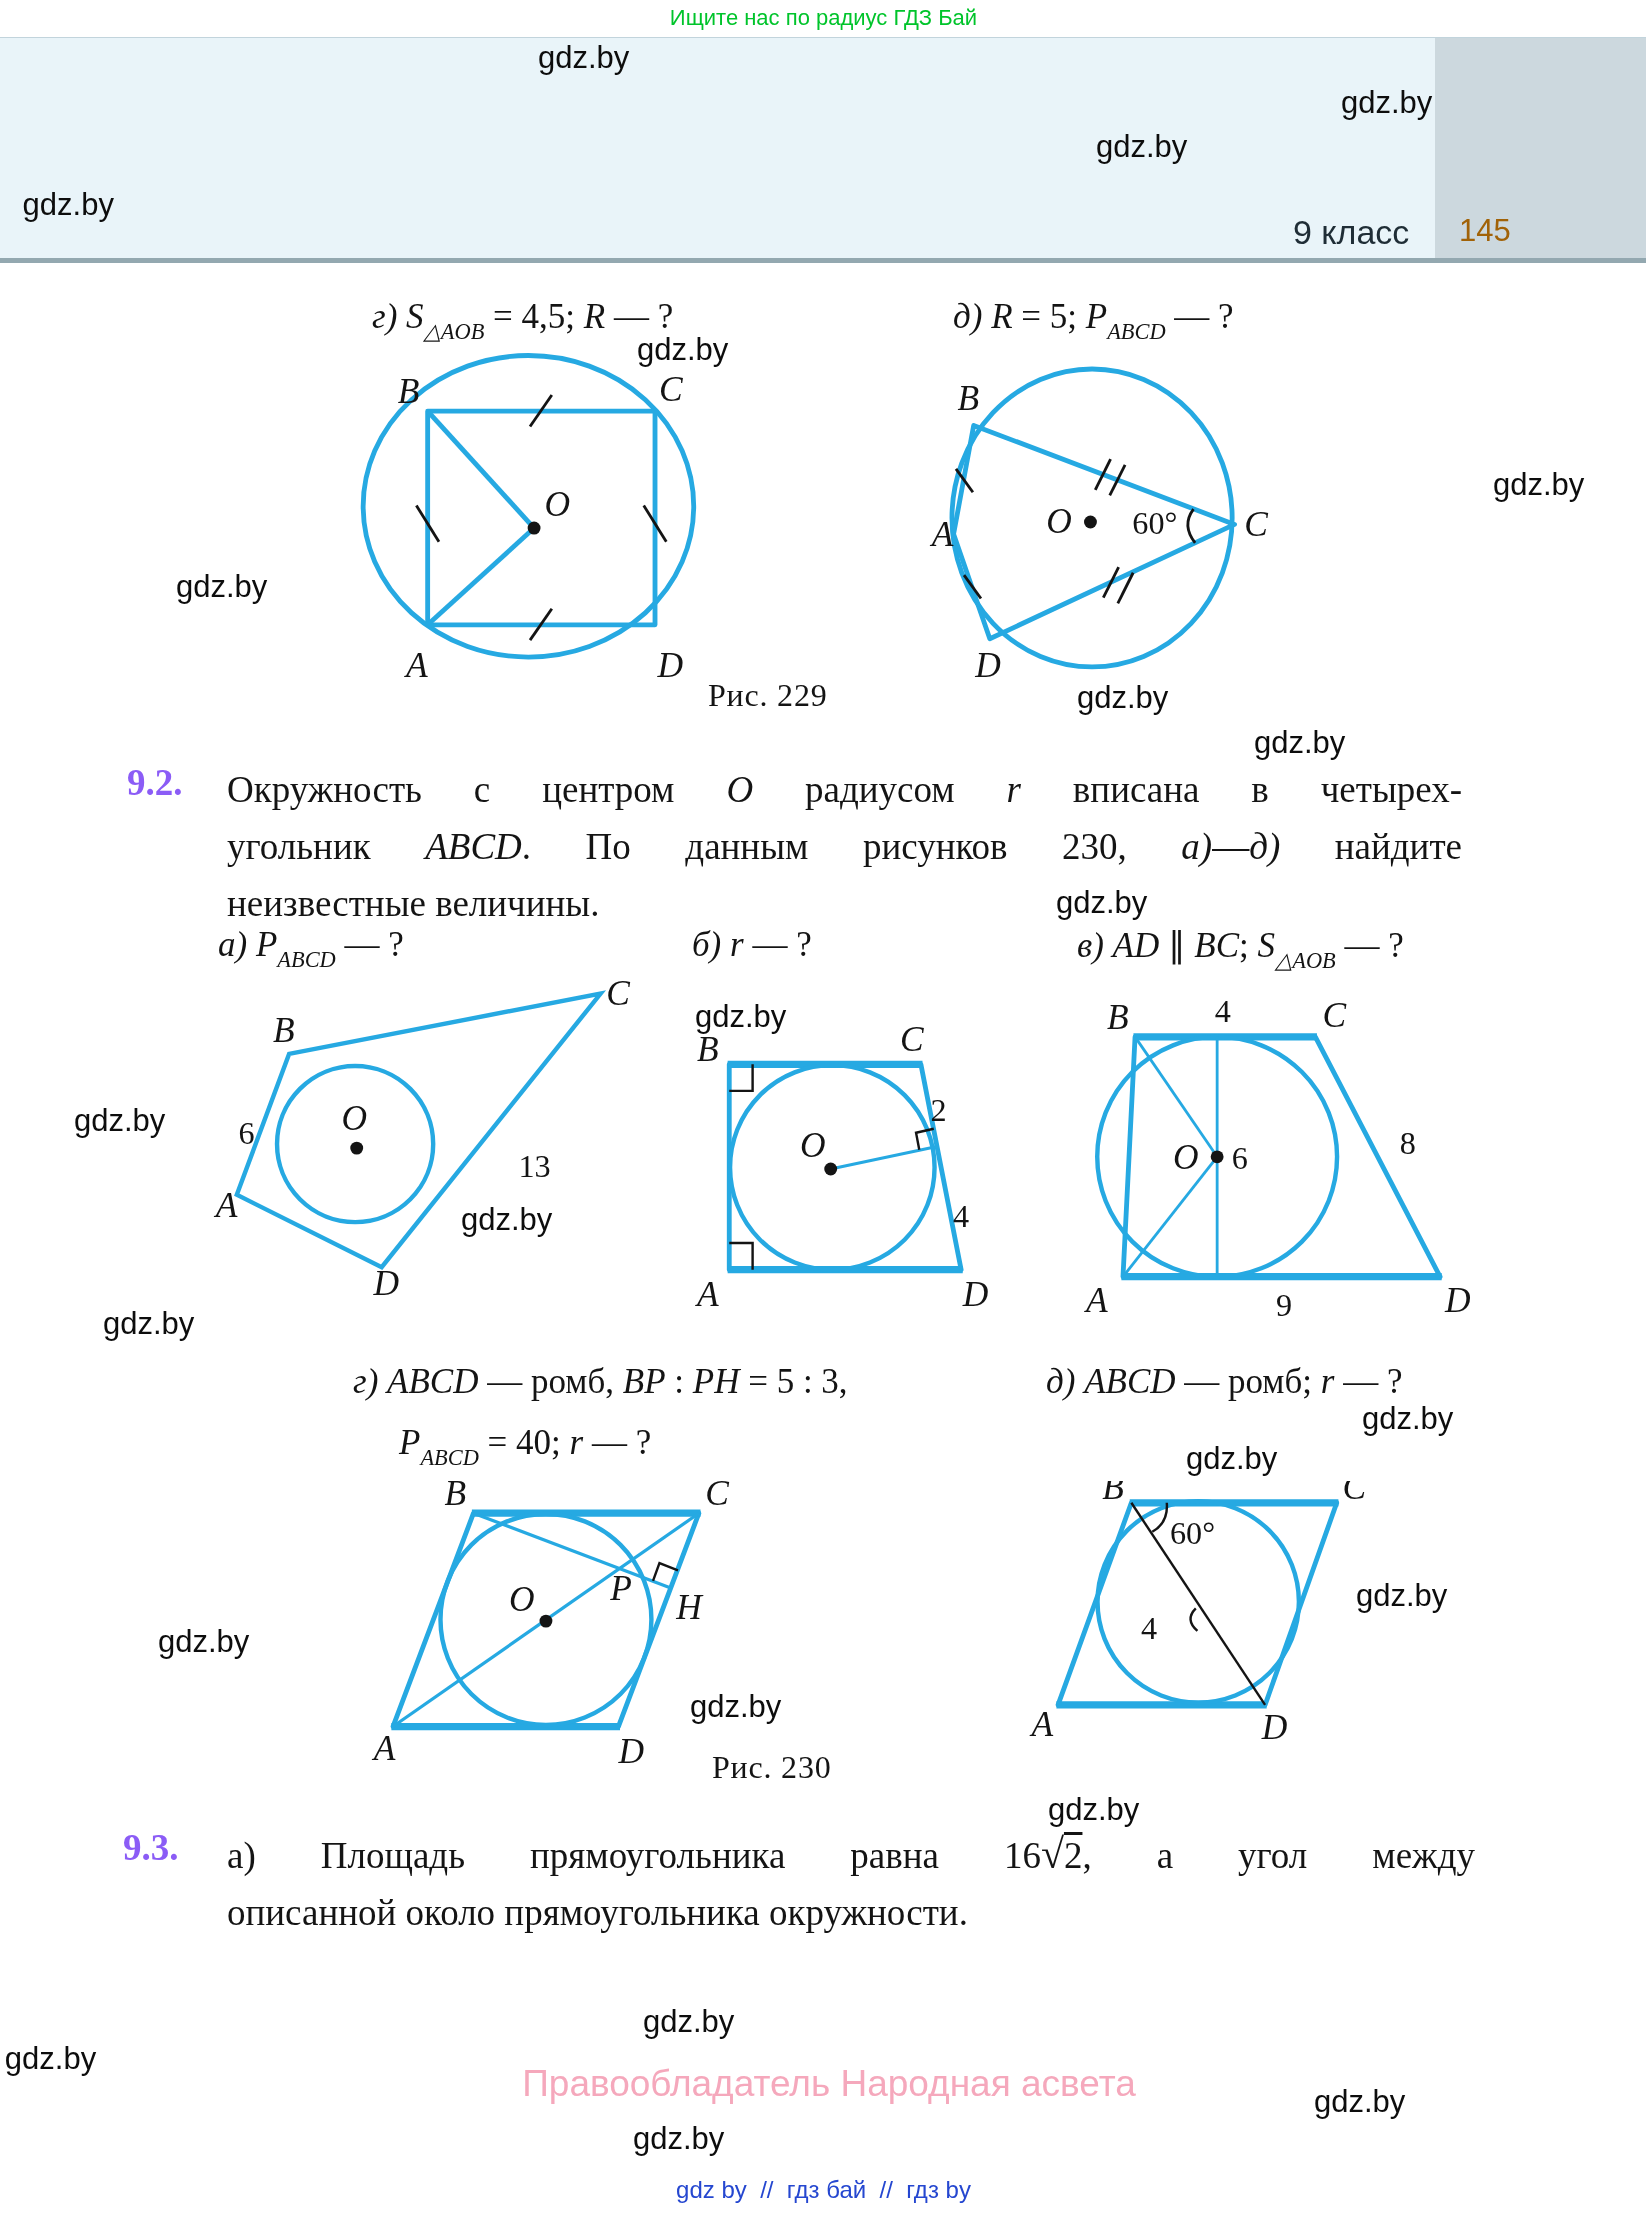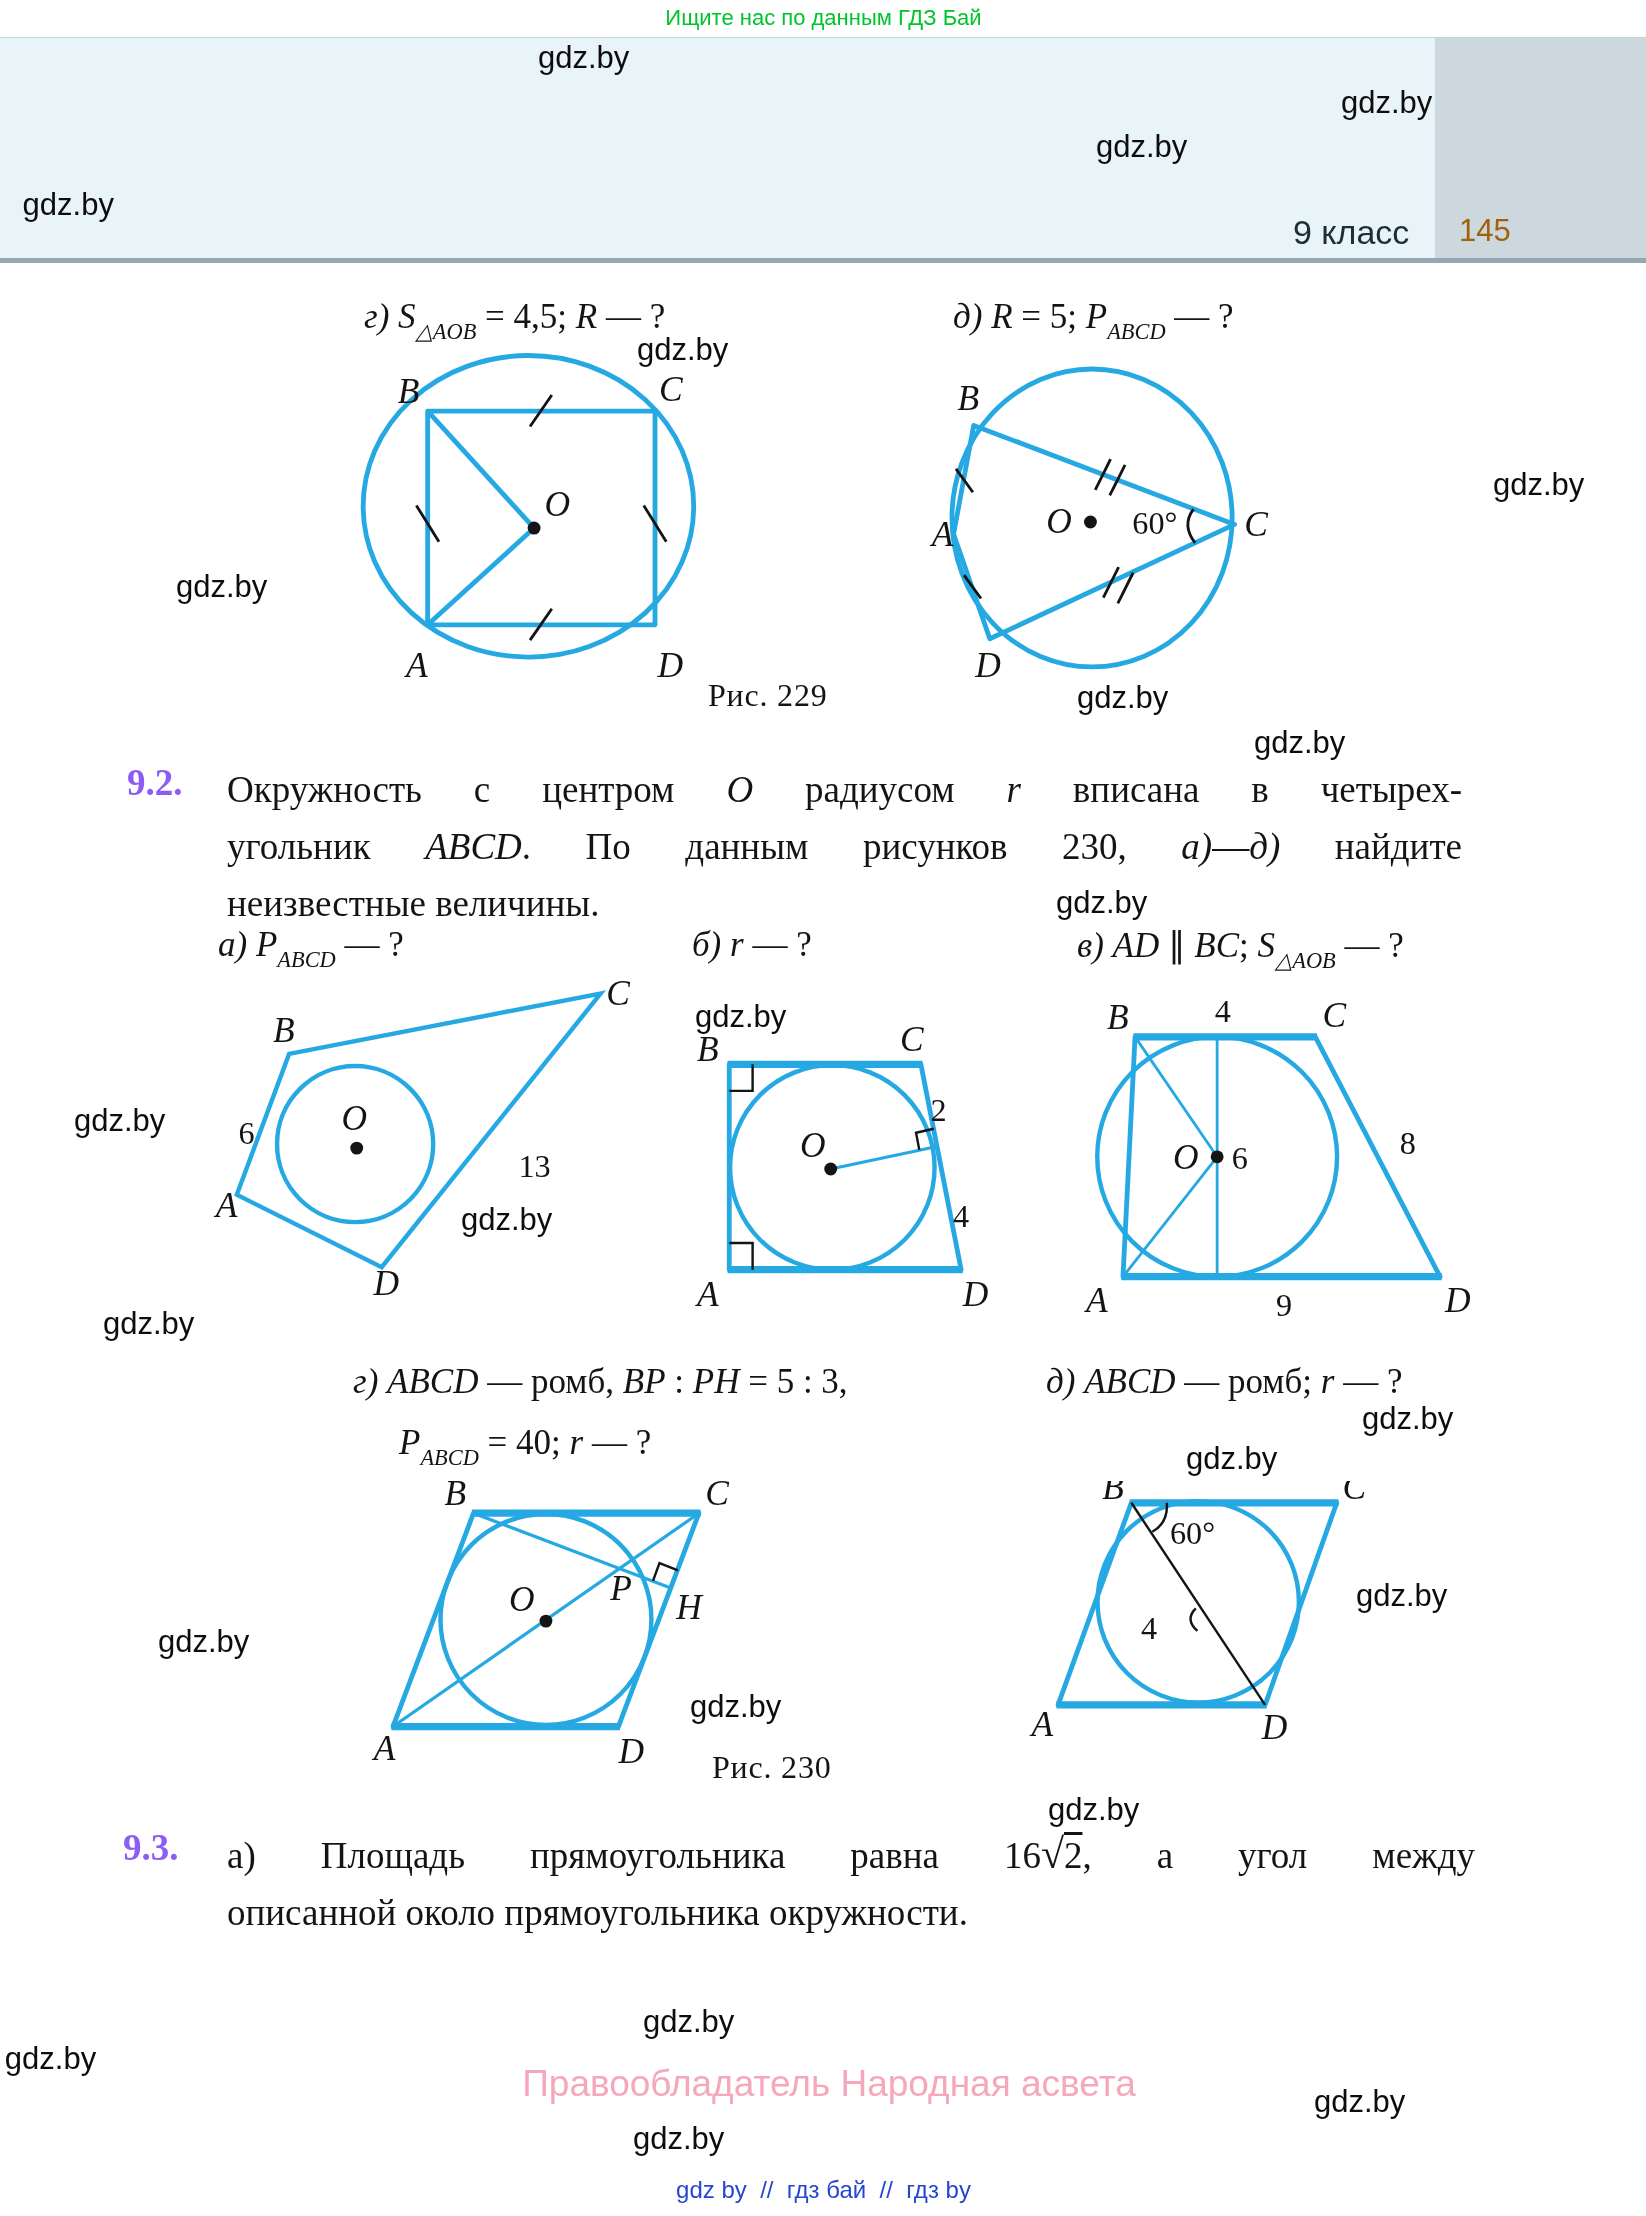--- a/index.html
+++ b/index.html
@@ -40,21 +40,21 @@
   
   .copy{top:2063px;left:829px;transform:translateX(-50%);font-family:"Liberation Sans",sans-serif;
         font-size:37px;color:#f5a8bc;white-space:nowrap;}
   .links{top:2176px;left:50%;transform:translateX(-50%);font-family:"Liberation Sans",sans-serif;
          font-size:24px;color:#2547d0;white-space:nowrap;}
   .links a{color:#2547d0;text-decoration:none;cursor:pointer;}
 </style>
 </head>
 <body>
 
-<div class="abs banner">Ищите нас по данным ГДЗ Бай</div>
+<div class="abs banner">Ищите нас по радиус ГДЗ Бай</div>
 
 <div class="abs band">
   <div class="band-right"></div>
 </div>
 <div class="abs grade">9 класс</div>
 <div class="abs pageno">145</div>
 
 <div class="abs wm" style="left:538px;top:40px">gdz.by</div>
 <div class="abs wm" style="left:1341px;top:85px">gdz.by</div>
 <div class="abs wm" style="left:1096px;top:129px">gdz.by</div>
@@ -73,21 +73,21 @@
 <div class="abs wm" style="left:1186px;top:1441px">gdz.by</div>
 <div class="abs wm" style="left:158px;top:1624px">gdz.by</div>
 <div class="abs wm" style="left:690px;top:1689px">gdz.by</div>
 <div class="abs wm" style="left:1356px;top:1578px">gdz.by</div>
 <div class="abs wm" style="left:1048px;top:1792px">gdz.by</div>
 <div class="abs wm" style="left:643px;top:2004px">gdz.by</div>
 <div class="abs wm" style="left:4.8px;top:2041px">gdz.by</div>
 <div class="abs wm" style="left:1314px;top:2084px">gdz.by</div>
 <div class="abs wm" style="left:633px;top:2121px">gdz.by</div>
 
-<div class="abs formula" style="left:364px;top:297px">
+<div class="abs formula" style="left:372px;top:297px">
   <i>г) </i><i>S</i><sub>△AOB</sub><span> = 4,5;  </span><i>R</i><span> — ?</span>
 </div>
 <div class="abs formula" style="left:953px;top:297px">
   <i>д) </i><i>R</i><span> = 5;  </span><i>P</i><sub>ABCD</sub><span> — ?</span>
 </div>
 
 <svg class="abs" style="left:343px;top:345px" width="387" height="375" viewBox="0 0 480 465">
   <ellipse class="cy6" cx="230" cy="200" rx="205" ry="187"></ellipse>
   <polygon class="cy6" points="105,82 387,82 387,347 105,347"></polygon>
   <line class="cy6" x1="105" y1="82" x2="237" y2="227"></line>

